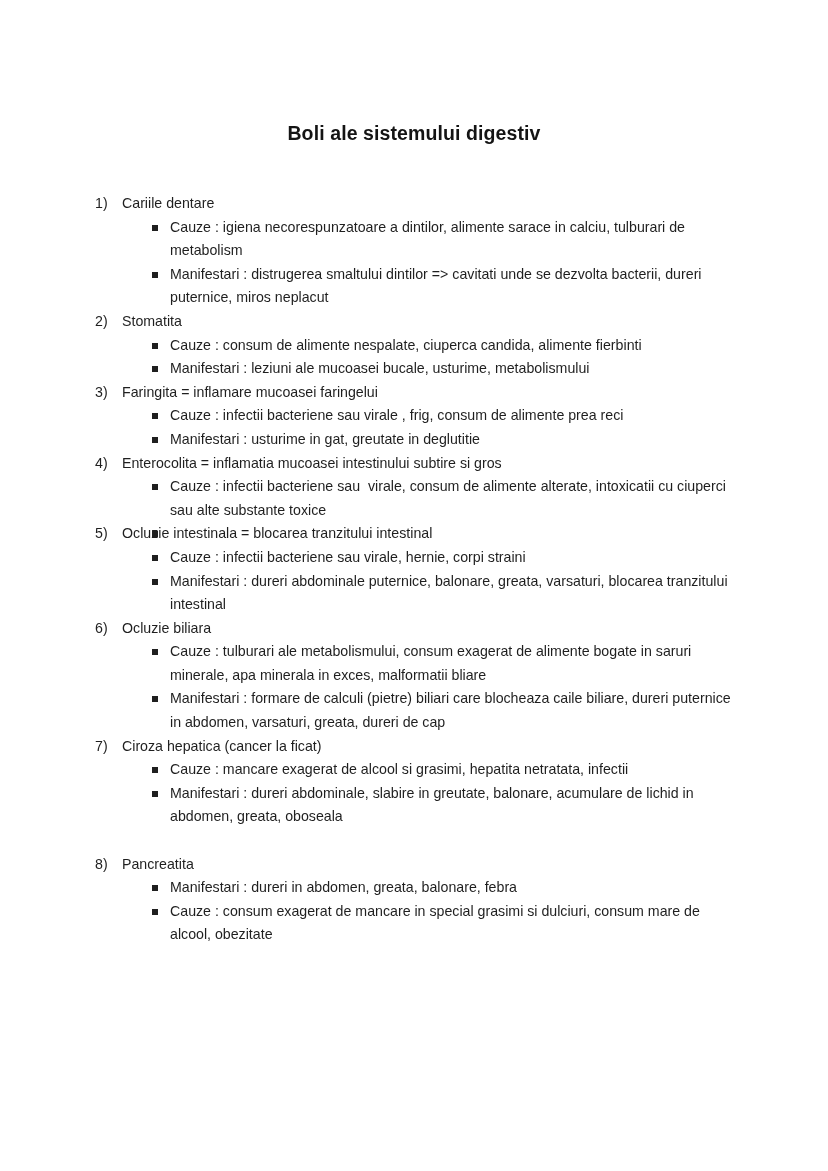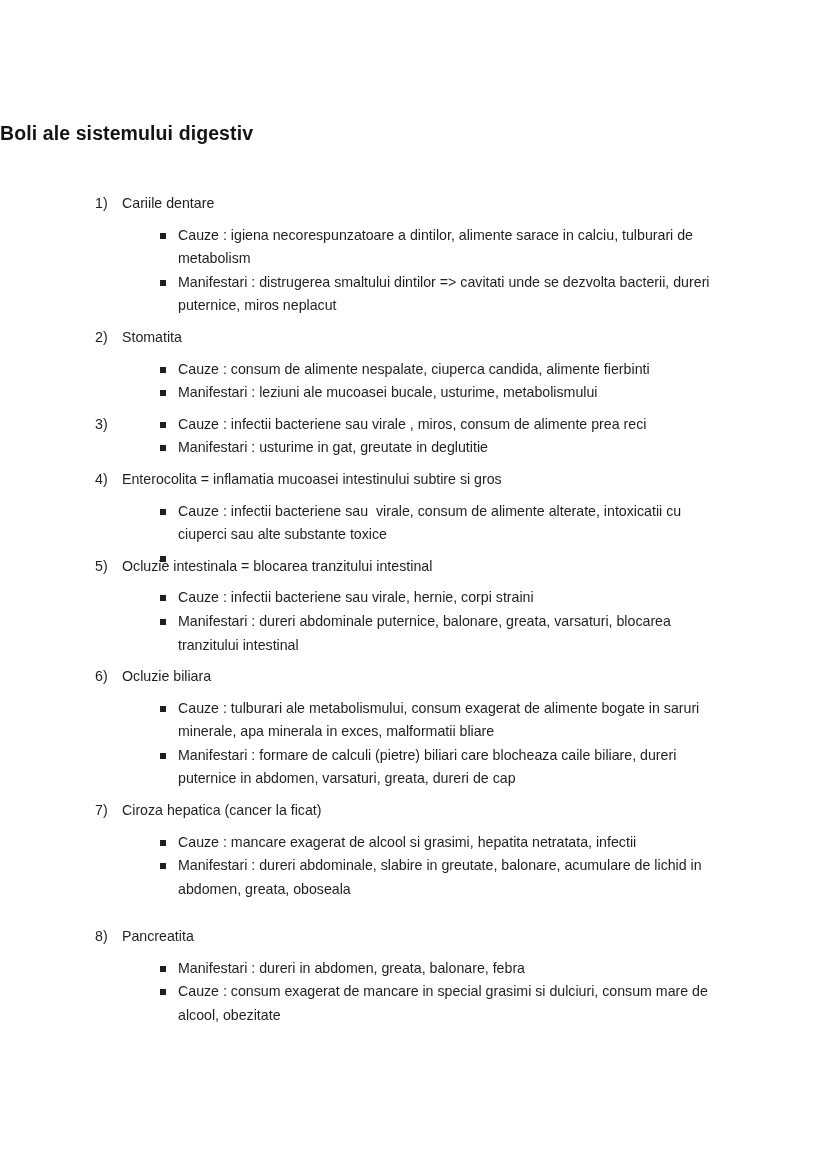--- a/index.html
+++ b/index.html
@@ -24,21 +24,21 @@
     padding: 0;
     background: #ffffff;
   }
   .doc-title {
     margin: 0;
     padding: 0;
     position: absolute;
     left: 0;
     right: 0;
     top: 122px;
-    text-align: left;
+    text-align: center;
     font-size: 19.5px;
     font-weight: bold;
     letter-spacing: 0.1px;
     color: #141414;
     line-height: 1.2;
   }
   .content {
     position: absolute;
     left: 0;
     top: 192px;
@@ -69,21 +69,21 @@
     position: absolute;
     left: 95px;
     top: 0;
     width: 24px;
     font-size: 14.2px;
     line-height: 23.6px;
     color: #1f1f1f;
   }
   ul.sublist {
     list-style: none;
-    margin: 8px;
+    margin: 0;
     padding: 0;
   }
   li.subitem {
     position: relative;
     padding-left: 170px;
     padding-right: 96px;
     font-size: 14.2px;
     line-height: 23.6px;
     color: #1f1f1f;
     text-align: left;
@@ -131,25 +131,25 @@
               <span class="sub-bullet"></span>
               <span class="sub-text">Cauze : consum de alimente nespalate, ciuperca candida, alimente fierbinti</span>
             </li>
             <li class="subitem">
               <span class="sub-bullet"></span>
               <span class="sub-text">Manifestari : leziuni ale mucoasei bucale, usturime, metabolismului</span>
             </li>
           </ul>
         </li>
         <li class="item">
-          <div class="item-head"><span class="item-number">3)</span></div>
-          <ul class="sublist">
-            <li class="subitem">
-              <span class="sub-bullet"></span>
-              <span class="sub-text">Cauze : infectii bacteriene sau virale , miros, consum de alimente prea reci</span>
+          <div class="item-head"><span class="item-number">3)</span><span>Faringita = inflamare mucoasei faringelui</span></div>
+          <ul class="sublist">
+            <li class="subitem">
+              <span class="sub-bullet"></span>
+              <span class="sub-text">Cauze : infectii bacteriene sau virale , frig, consum de alimente prea reci</span>
             </li>
             <li class="subitem">
               <span class="sub-bullet"></span>
               <span class="sub-text">Manifestari : usturime in gat, greutate in deglutitie</span>
             </li>
           </ul>
         </li>
         <li class="item">
           <div class="item-head"><span class="item-number">4)</span><span>Enterocolita = inflamatia mucoasei intestinului subtire si gros</span></div>
           <ul class="sublist">

